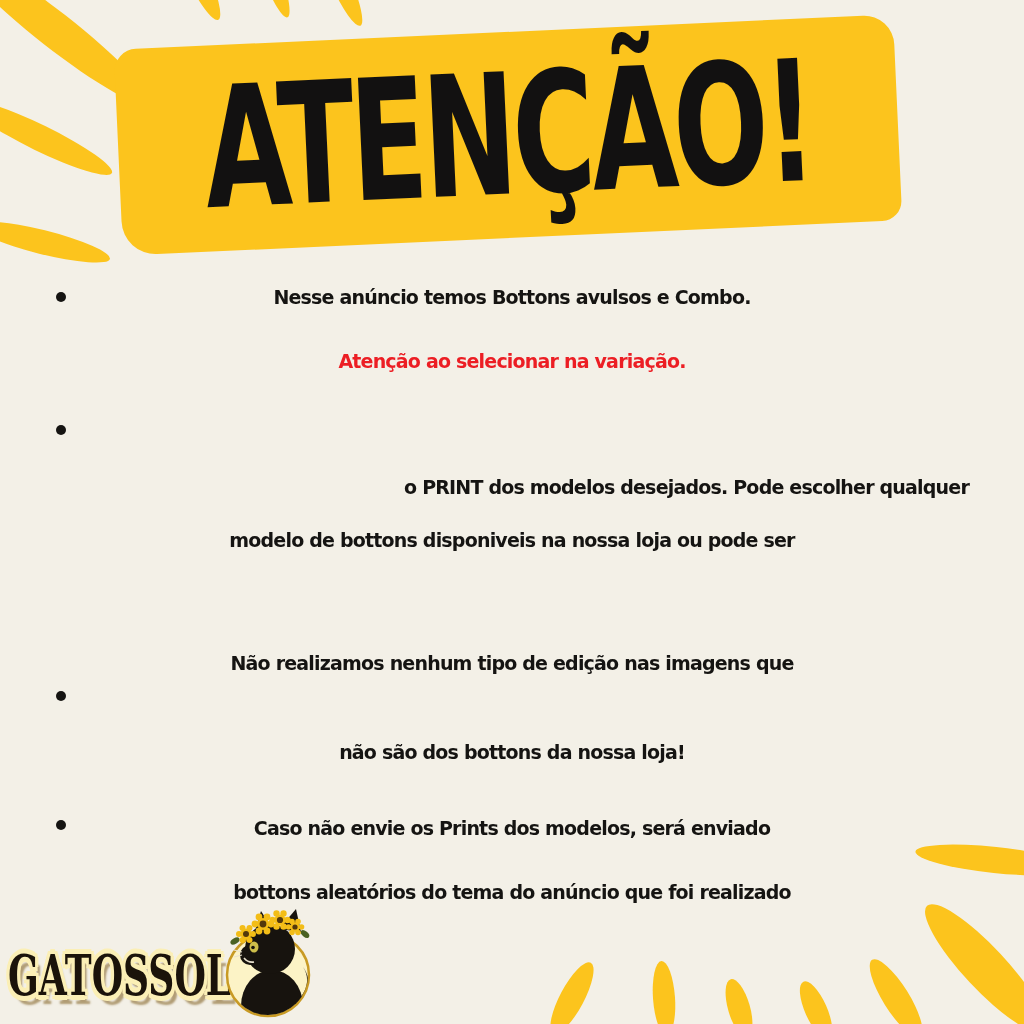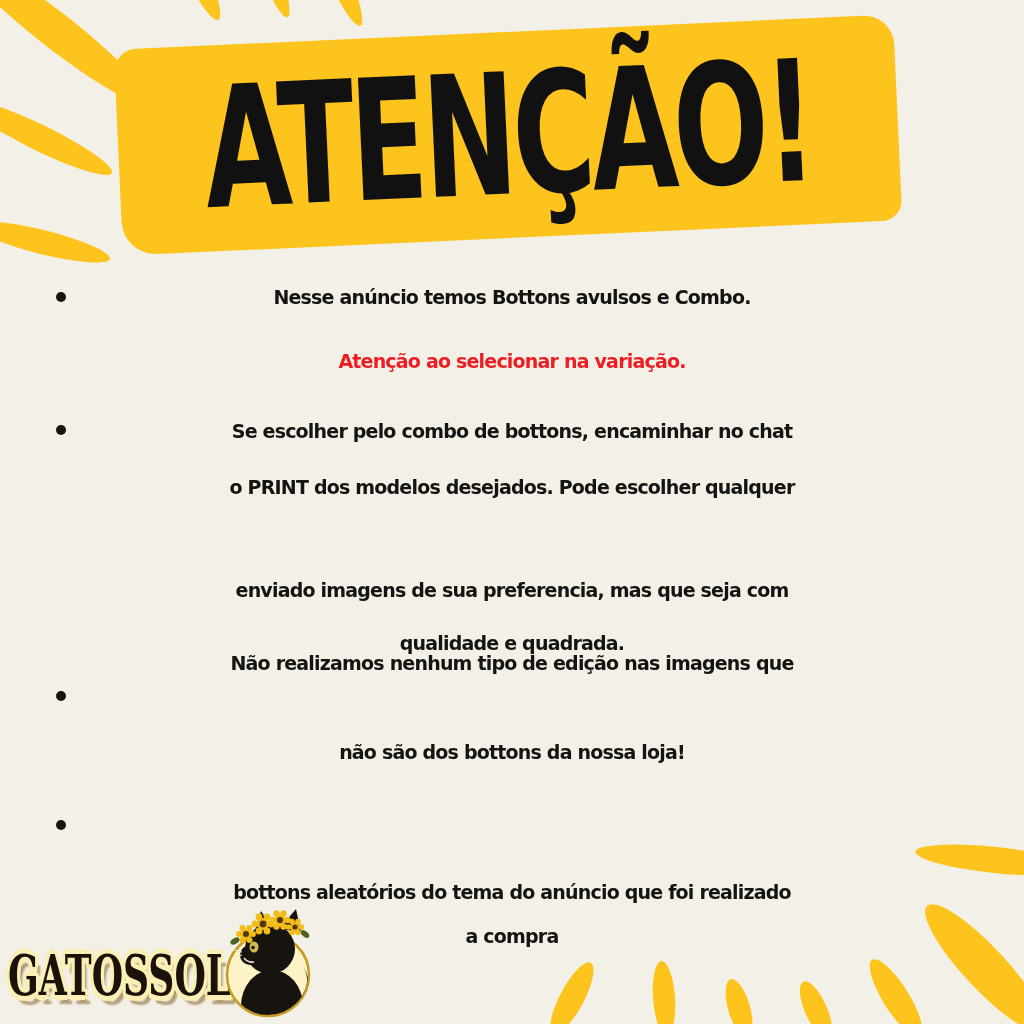--- a/index.html
+++ b/index.html
@@ -69,30 +69,28 @@
   </div>
 
   <div class="dot" style="left:56px;top:292px;"></div>
   <div class="dot" style="left:56px;top:425px;"></div>
   <div class="dot" style="left:56px;top:691px;"></div>
   <div class="dot" style="left:56px;top:820px;"></div>
 
   <div class="line" style="top:280px;">Nesse anúncio temos Bottons avulsos e Combo.</div>
   <div class="line red" style="top:344px;">Atenção ao selecionar na variação.</div>
 
-  <div class="line" style="top:414px;">Se escolher pelo combo de bottons, encaminhar no chat</div>
-  <div class="line" style="top:470px;">o PRINT dos modelos desejados. Pode escolher qualquer</div>
-  <div class="line" style="top:573px;">enviado imagens de sua preferencia, mas que seja com</div>
-  <div class="line" style="top:626px;">qualidade e quadrada.</div>
+  <div class="line" style="top:470px;text-align:right;">o PRINT dos modelos desejados. Pode escolher qualquer</div>
+  <div class="line" style="top:523px;">modelo de bottons disponiveis na nossa loja ou pode ser</div>
 
   <div class="line" style="top:646px;">Não realizamos nenhum tipo de edição nas imagens que</div>
   <div class="line" style="top:735px;">não são dos bottons da nossa loja!</div>
 
+  <div class="line" style="top:811px;">Caso não envie os Prints dos modelos, será enviado</div>
   <div class="line" style="top:864px;margin-top:11px;">bottons aleatórios do tema do anúncio que foi realizado</div>
-  <div class="line" style="top:919px;">a compra</div>
 
   <div class="logo-text">GATOSSOL</div>
 
   <svg class="logo-badge" viewBox="0 0 108 120" xmlns="http://www.w3.org/2000/svg">
     <defs>
       <clipPath id="catclip">
           <circle cx="53" cy="72" r="40"></circle>
         </clipPath>
     </defs>
     <circle cx="53" cy="72" r="41" fill="#FCF3C6" stroke="#C89A24" stroke-width="2.5"></circle>

